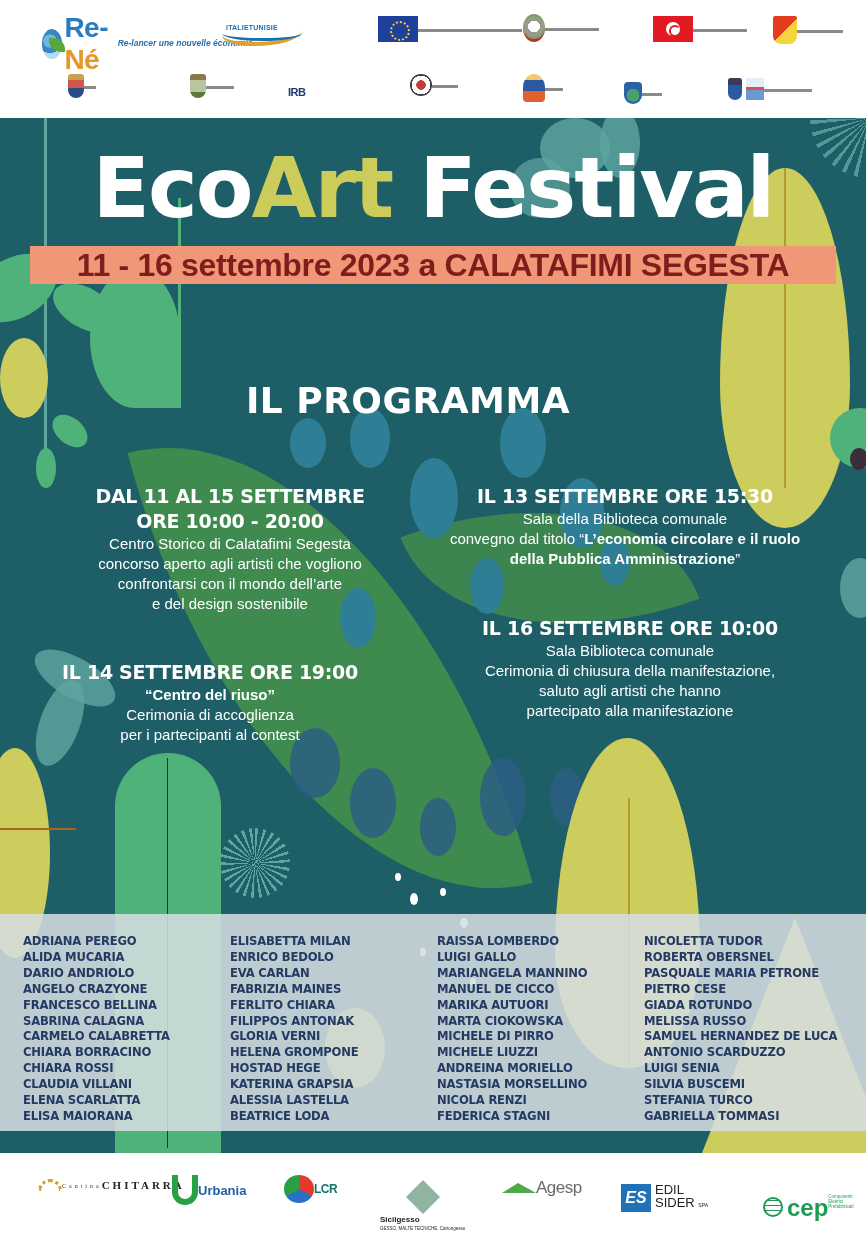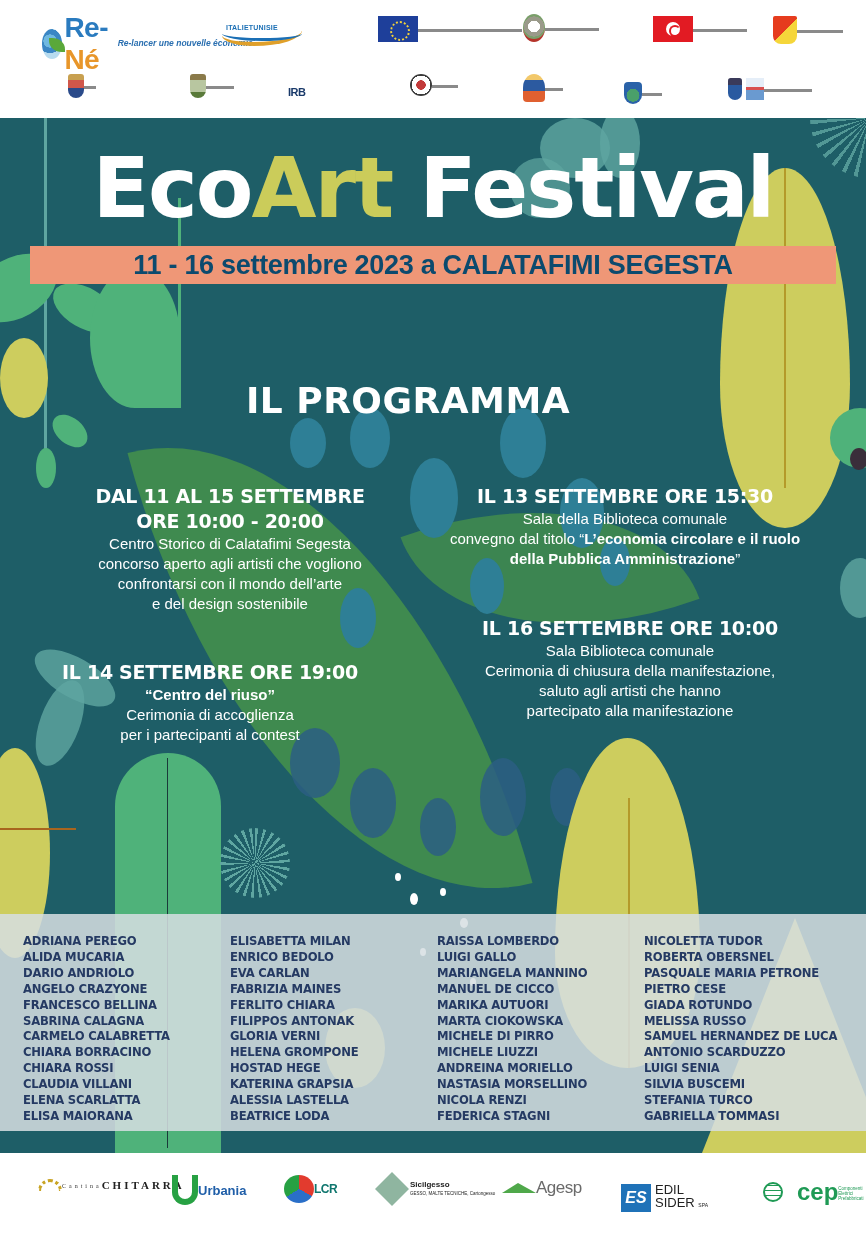--- a/index.html
+++ b/index.html
@@ -52,21 +52,21 @@
   .blue { background: #2e7f96; }
   .navy { background: #2b5e83; opacity: 0.85; }
   .leaf-green { background: #3f8a4f; }
   .lime { background: #cdcd5e; }
   .mint { background: #4fb27a; }
   .teal-light { background: #5fa6a1; }
 
   .title { position: absolute; left: 0; top: 28px; width: 866px; text-align: center; font-family: "DejaVu Sans", sans-serif; font-weight: bold; font-size: 84px; letter-spacing: -2px; color: #ffffff; line-height: 1; z-index: 5; }
   .title .art { color: #cbcc5a; }
   .band { position: absolute; left: 30px; top: 128px; width: 806px; height: 38px; background: #ef9777; z-index: 5; display: flex; align-items: center; justify-content: center; }
-  .band span { color: #0c4a6e; font-family: "Liberation Sans", sans-serif; font-weight: bold; font-size: 27px; letter-spacing: -0.3px; }
+  .band span { color: #7f1d1d; font-family: "Liberation Sans", sans-serif; font-weight: bold; font-size: 32px; letter-spacing: -0.3px; }
 
   .programma { position: absolute; left: 0; top: 262px; width: 816px; text-align: center; color: #fff; font-family: "DejaVu Sans", sans-serif; font-weight: bold; font-size: 36px; letter-spacing: 0.5px; z-index: 5; }
 
   .event { position: absolute; text-align: center; color: #ffffff; z-index: 5; }
   .event .h { font-family: "DejaVu Sans", sans-serif; font-weight: bold; font-size: 19px; line-height: 25px; letter-spacing: -0.3px; }
   .event .p { font-family: "Liberation Sans", sans-serif; font-size: 15px; line-height: 20px; }
   .event .b { font-weight: bold; }
   .ev1 { left: 30px; top: 366px; width: 400px; }
   .ev2 { left: 400px; top: 366px; width: 450px; }
   .ev3 { left: 420px; top: 498px; width: 420px; }
@@ -84,33 +84,33 @@
   .chitarra { left: 38px; top: 26px; }
   .chitarra .sun { width: 24px; height: 12px; border-radius: 12px 12px 0 0; border: 3px dotted #c9a424; border-bottom: none; }
   .chitarra .small { font-size: 6px; letter-spacing: 3px; color: #333; margin-top: 2px; font-family: "Liberation Serif", serif; }
   .chitarra .big { font-family: "Liberation Serif", serif; font-weight: bold; font-size: 11px; letter-spacing: 3px; color: #222; }
   .urbania { left: 172px; top: 22px; }
   .urbania .u { width: 26px; height: 30px; border: 6px solid #27a143; border-top: none; border-radius: 0 0 13px 13px; }
   .urbania .t { font-weight: bold; font-size: 13px; color: #1f5ea8; }
   .lcr { left: 284px; top: 22px; }
   .lcr .globe { width: 30px; height: 28px; border-radius: 50%; background: conic-gradient(#e23b2e 0 33%, #2a6fc8 33% 66%, #27a143 66%); }
   .lcr .t { font-weight: bold; font-size: 12px; color: #0f766e; letter-spacing: -0.5px; }
-  .sicil { left: 380px; top: 24px; flex-direction: row; align-items: center; gap: 6px; }
+  .sicil { left: 380px; top: 32px; flex-direction: column; align-items: center; gap: 6px; }
   .sicil .dia { width: 24px; height: 24px; background: #8fb5a0; transform: rotate(45deg); }
   .sicil .t { font-size: 8px; font-weight: bold; color: #222; line-height: 9px; }
   .sicil .t small { display: block; font-size: 4.5px; font-weight: normal; }
   .agesp { left: 512px; top: 26px; }
   .agesp .peak { width: 0; height: 0; border-left: 16px solid transparent; border-right: 18px solid transparent; border-bottom: 10px solid #4fa84a; margin-left: -10px; }
   .agesp .t { font-size: 17px; color: #6a6a6a; letter-spacing: -0.5px; line-height: 18px; }
   .edil { left: 621px; top: 30px; flex-direction: row; align-items: center; gap: 4px; }
   .edil .es { width: 30px; height: 28px; background: #1f72b8; color: #fff; font-weight: bold; font-size: 16px; display: flex; align-items: center; justify-content: center; font-style: italic; }
   .edil .t { font-weight: normal; font-size: 13px; line-height: 13px; color: #222; }
   .edil .t small { font-size: 5px; }
   .cep { left: 763px; top: 28px; }
-  .cep .row { display: flex; align-items: center; gap: 14px; }
+  .cep .row { display: flex; align-items: flex-start; gap: 4px; margin-top: 16px; }
   .cep .g { width: 20px; height: 20px; border-radius: 50%; border: 2px solid #1f9a55; background: repeating-linear-gradient(0deg, transparent 0 4px, #1f9a55 4px 5px); }
   .cep .t { font-weight: bold; font-size: 24px; color: #1f9a55; line-height: 22px; }
   .cep .s { font-size: 4.5px; color: #1f9a55; margin-top: 2px; }
 </style>
 </head>
 <body>
 
 <div class="header">
   <div class="logo rene">
     <div class="rene-row">

